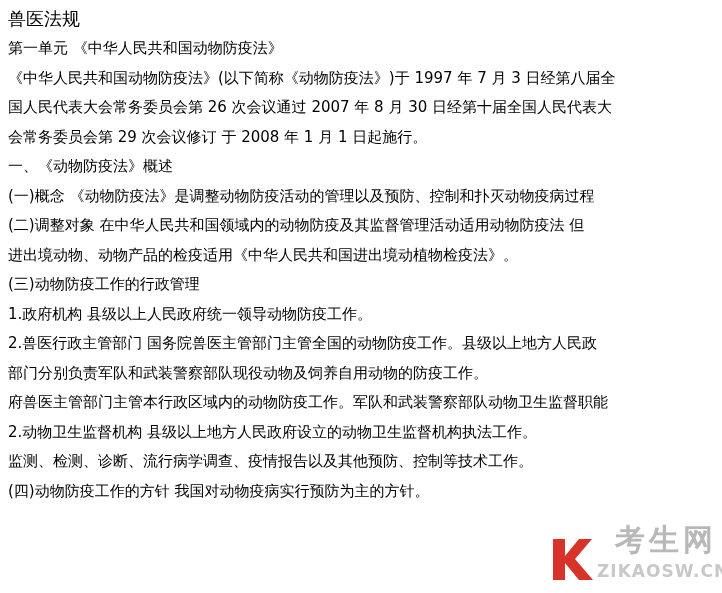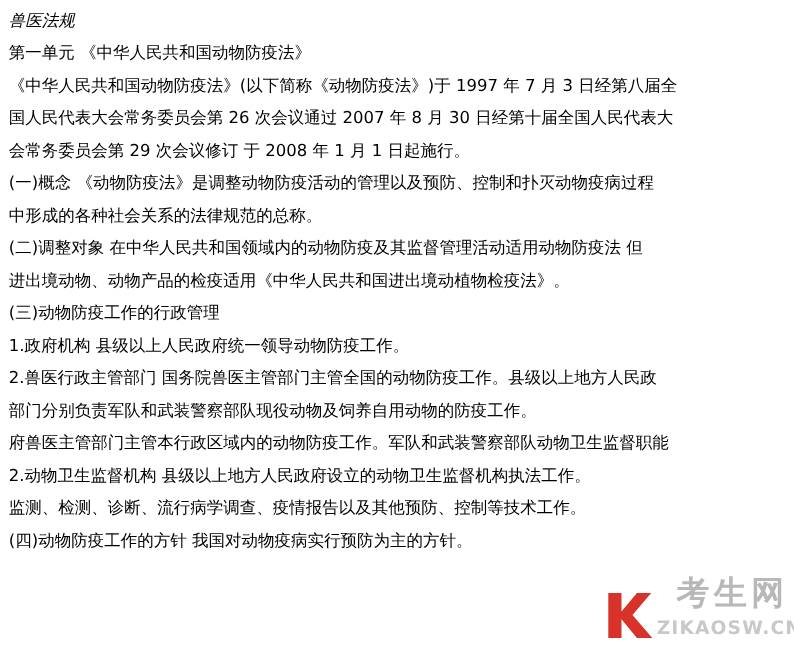--- a/index.html
+++ b/index.html
@@ -24,23 +24,22 @@
     box-sizing: border-box;
   }
   .line {
     font-size: 15px;
     line-height: 29.5px;
     white-space: nowrap;
     letter-spacing: 0px;
     color: #000000;
   }
   .title {
-    font-size: 15px;
+    font-size: 18px;
     line-height: 30px;
-    font-style: italic;
   }
   .watermark {
     position: absolute;
     right: 10px;
     bottom: 4px;
     width: 215px;
     height: 64px;
     pointer-events: none;
   }
   .wm-char {
@@ -71,22 +70,22 @@
 </style>
 </head>
 <body>
 
 <div id="doc">
     <div class="line title">兽医法规</div>
     <div class="line">第一单元 《中华人民共和国动物防疫法》</div>
     <div class="line">《中华人民共和国动物防疫法》(以下简称《动物防疫法》)于 1997 年 7 月 3 日经第八届全</div>
     <div class="line">国人民代表大会常务委员会第 26 次会议通过  2007 年 8 月 30 日经第十届全国人民代表大</div>
     <div class="line">会常务委员会第 29 次会议修订  于 2008 年 1 月 1 日起施行。</div>
+    <div class="line">一、《动物防疫法》概述</div>
     <div class="line">(一)概念 《动物防疫法》是调整动物防疫活动的管理以及预防、控制和扑灭动物疫病过程</div>
-    <div class="line">中形成的各种社会关系的法律规范的总称。</div>
     <div class="line">(二)调整对象 在中华人民共和国领域内的动物防疫及其监督管理活动适用动物防疫法  但</div>
     <div class="line">进出境动物、动物产品的检疫适用《中华人民共和国进出境动植物检疫法》。</div>
     <div class="line">(三)动物防疫工作的行政管理</div>
     <div class="line">1.政府机构 县级以上人民政府统一领导动物防疫工作。</div>
     <div class="line">2.兽医行政主管部门 国务院兽医主管部门主管全国的动物防疫工作。县级以上地方人民政</div>
     <div class="line">部门分别负责军队和武装警察部队现役动物及饲养自用动物的防疫工作。</div>
     <div class="line">府兽医主管部门主管本行政区域内的动物防疫工作。军队和武装警察部队动物卫生监督职能</div>
     <div class="line">2.动物卫生监督机构 县级以上地方人民政府设立的动物卫生监督机构执法工作。</div>
     <div class="line">监测、检测、诊断、流行病学调查、疫情报告以及其他预防、控制等技术工作。</div>
     <div class="line">(四)动物防疫工作的方针 我国对动物疫病实行预防为主的方针。</div>

